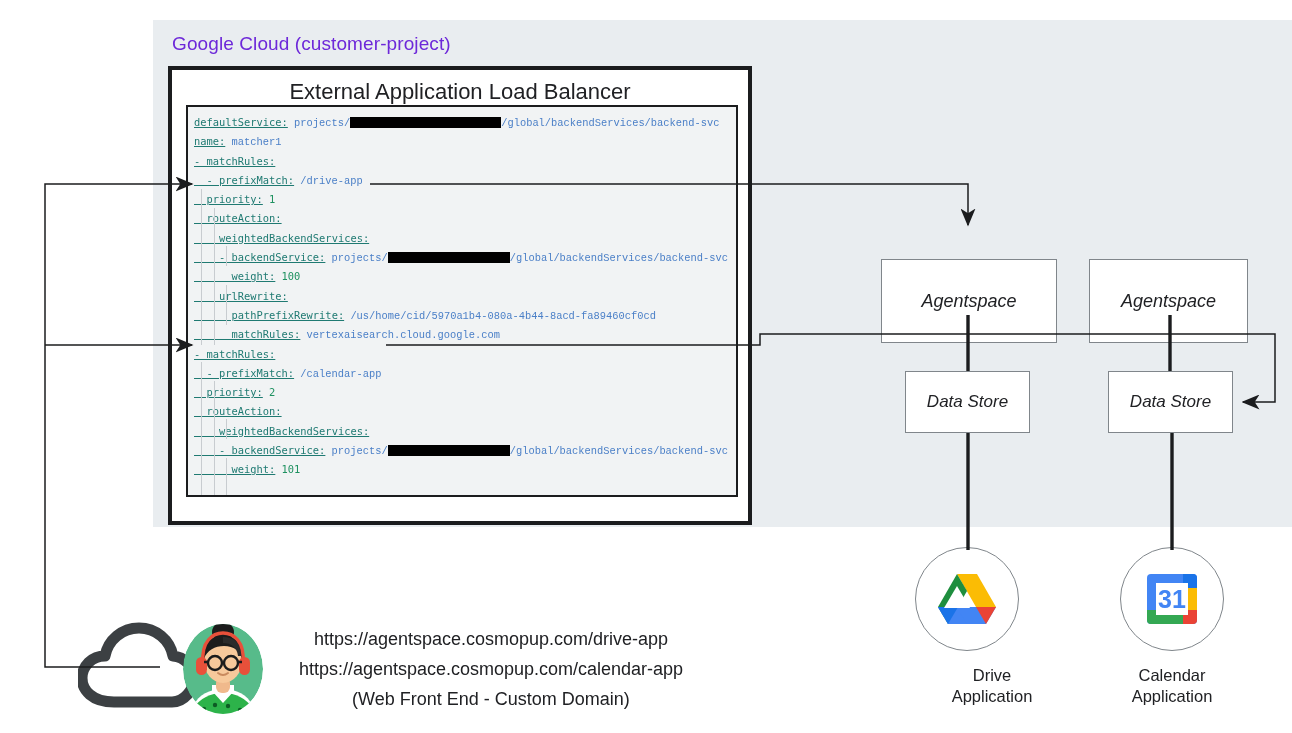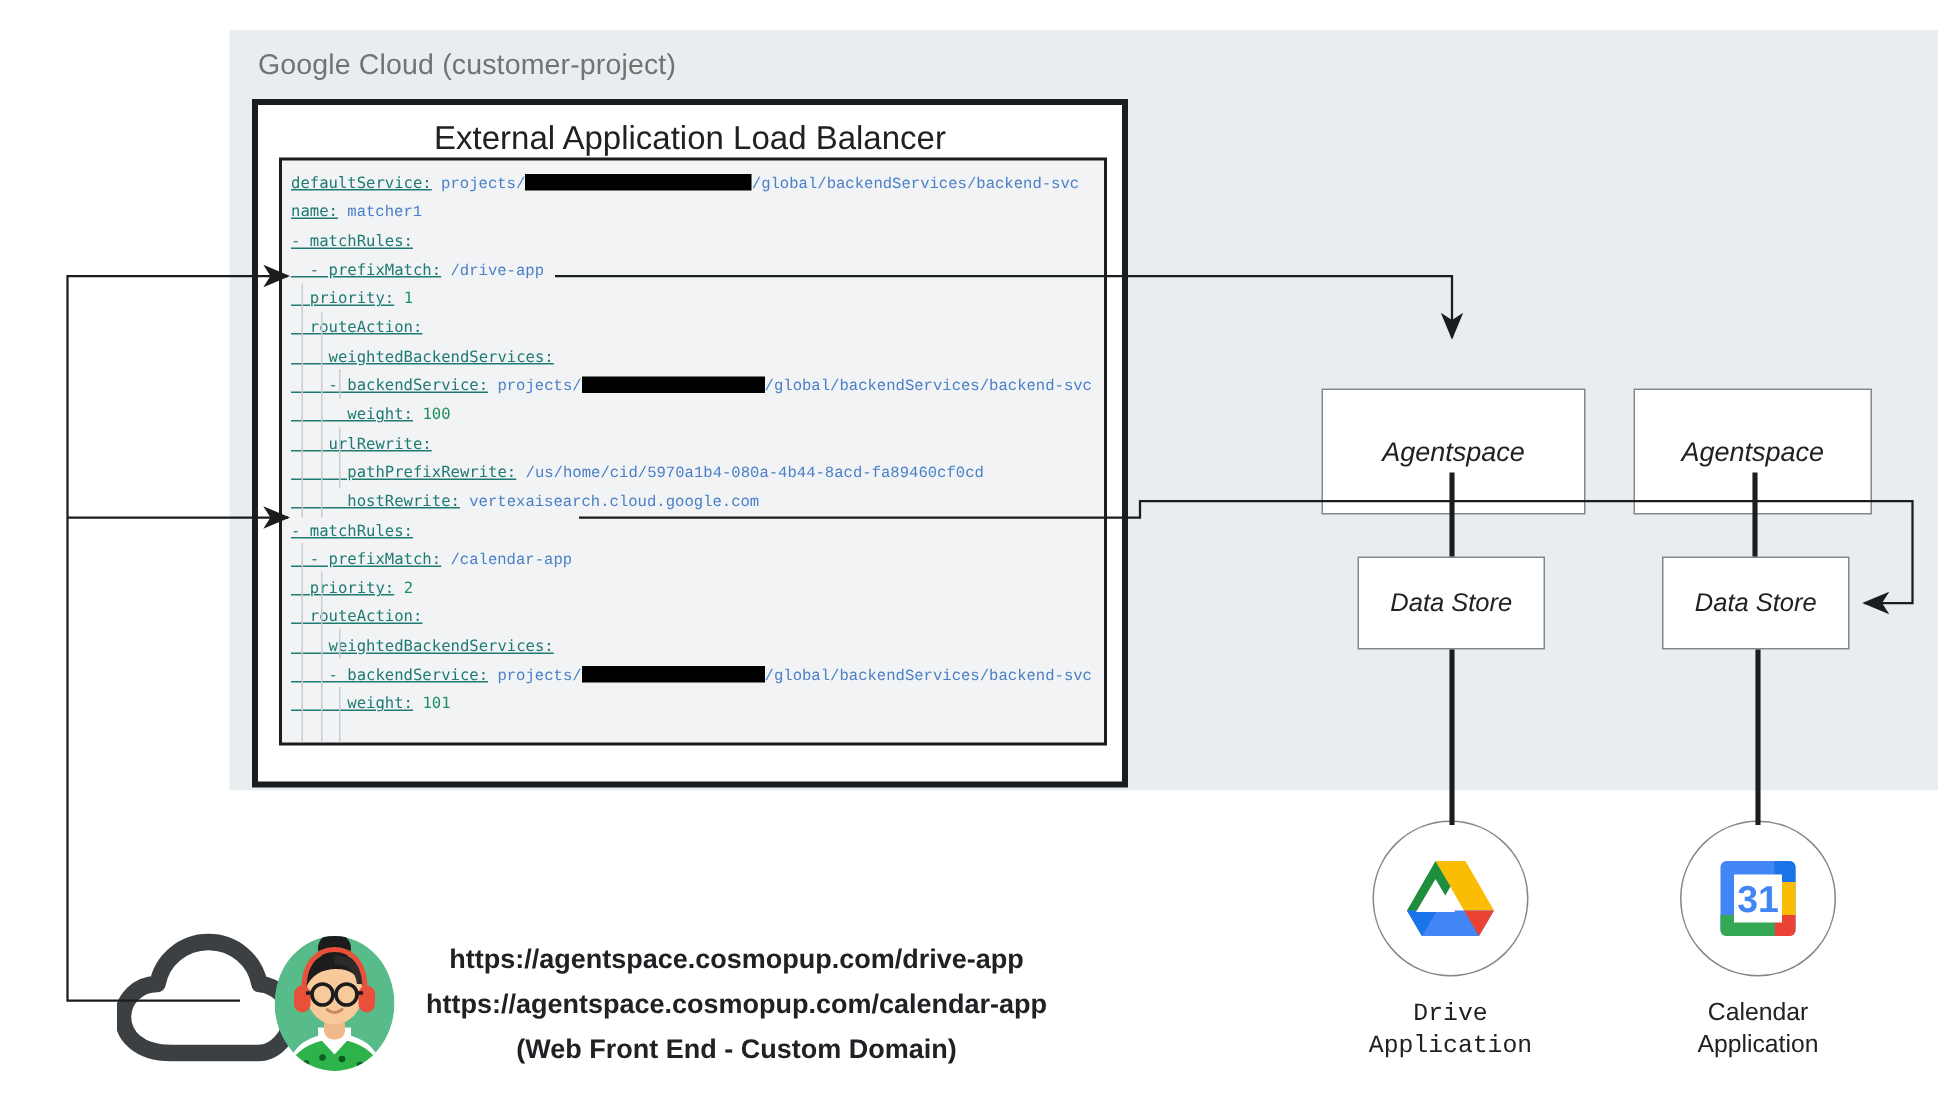--- a/index.html
+++ b/index.html
@@ -19,21 +19,21 @@
   .gcp-panel {
     position: absolute;
     left: 153px; top: 20px;
     width: 1139px; height: 507px;
     background: #e9edf0;
   }
   .gcp-label {
     position: absolute;
     left: 172px; top: 33px;
     font-size: 19px;
-    color: #737373;
+    color: #6d28d9;
     letter-spacing: .1px;
     white-space: nowrap;
   }
 
   
   .lb-box {
     position: absolute;
     left: 168px; top: 66px;
     width: 584px; height: 459px;
     background: #ffffff;
@@ -118,21 +118,21 @@
   .url-block {
     position: absolute;
     left: 281px; top: 624px;
     width: 420px;
     text-align: center;
     font-size: 18px;
     line-height: 30px;
     color: #202124;
     white-space: nowrap;
   }
-  .url-block div { white-space: nowrap; font-weight: bold; }
+  .url-block div { white-space: nowrap; }
   .url-note { text-align: center; }
 
   
   .user-icon { position: absolute; left: 78px; top: 614px; width: 140px; height: 100px; }
   .avatar    { position: absolute; left: 182px; top: 619px; width: 82px; height: 96px; }
 </style>
 </head>
 <body>
 
 <div class="gcp-panel"></div>
@@ -146,21 +146,21 @@
         <div class="code-line"><span class="k">name:</span><span class="v"> matcher1</span></div>
         <div class="code-line"><span class="k">- matchRules:</span></div>
         <div class="code-line"><span class="k">  - prefixMatch:</span><span class="v"> /drive-app</span></div>
         <div class="code-line"><span class="k">  priority:</span><span class="num"> 1</span></div>
         <div class="code-line"><span class="k">  routeAction:</span></div>
         <div class="code-line"><span class="k">    weightedBackendServices:</span></div>
         <div class="code-line"><span class="k">    - backendService:</span><span class="v"> projects/</span><span class="redact" style="width:122px"></span><span class="v">/global/backendServices/backend-svc</span></div>
         <div class="code-line"><span class="k">      weight:</span><span class="num"> 100</span></div>
         <div class="code-line"><span class="k">    urlRewrite:</span></div>
         <div class="code-line"><span class="k">      pathPrefixRewrite:</span><span class="v"> /us/home/cid/5970a1b4-080a-4b44-8acd-fa89460cf0cd</span></div>
-        <div class="code-line"><span class="k">      hostRewrite:</span><span class="v"> vertexaisearch.cloud.google.com</span></div>
+        <div class="code-line"><span class="k">      matchRules:</span><span class="v"> vertexaisearch.cloud.google.com</span></div>
         <div class="code-line"><span class="k">- matchRules:</span></div>
         <div class="code-line"><span class="k">  - prefixMatch:</span><span class="v"> /calendar-app</span></div>
         <div class="code-line"><span class="k">  priority:</span><span class="num"> 2</span></div>
         <div class="code-line"><span class="k">  routeAction:</span></div>
         <div class="code-line"><span class="k">    weightedBackendServices:</span></div>
         <div class="code-line"><span class="k">    - backendService:</span><span class="v"> projects/</span><span class="redact" style="width:122px"></span><span class="v">/global/backendServices/backend-svc</span></div>
         <div class="code-line"><span class="k">      weight:</span><span class="num"> 101</span></div>
       </div>
   <div class="guide" style="left: 13px; top: 82px; height: 156px;"></div>
       <div class="guide" style="left: 26px; top: 101px; height: 137px;"></div>
@@ -184,21 +184,21 @@
     <polygon points="20,2 40,2 59,35 39,35" fill="#fbbc04"></polygon>
     <polygon points="20,2 1,35 11,52 30,19" fill="#1e8e3e"></polygon>
     <polygon points="1,35 11,52 49,52 59,35" fill="#4285f4"></polygon>
     <polygon points="11,52 20,36 30,52" fill="#4285f4"></polygon>
     <polygon points="1,35 11,52 21,35" fill="#1a73e8"></polygon>
     <polygon points="49,52 59,35 39,35" fill="#ea4335"></polygon>
     <polygon points="20,19 30,36 10,36" fill="#ffffff"></polygon>
     <polygon points="20,14 33,36 7,36" fill="#ffffff"></polygon>
   </svg>
 </div>
-<div class="app-caption" style="left:907px; top:665px; width:120px;font-family:Liberation Mono, monospace;">Drive
+<div class="app-caption" style="left:932px; top:665px; width:120px;">Drive
 Application</div>
 
 <div class="app-circle" style="left:1120px; top:547px; width:104px; height:104px;">
   <svg width="58" height="58" viewBox="0 0 58 58">
     <rect x="4" y="4" width="50" height="50" rx="4" fill="#4285f4"></rect>
     <path d="M40 4 H50 A4 4 0 0 1 54 8 V18 H40 Z" fill="#1a73e8"></path>
     <rect x="40" y="18" width="14" height="22" fill="#fbbc04"></rect>
     <path d="M40 40 H54 V50 A4 4 0 0 1 50 54 H40 Z" fill="#ea4335"></path>
     <path d="M4 40 H40 V54 H8 A4 4 0 0 1 4 50 Z" fill="#34a853"></path>
     <rect x="13" y="13" width="32" height="32" fill="#ffffff"></rect>

